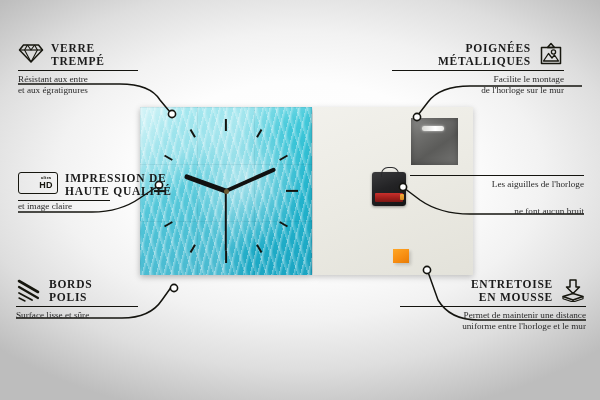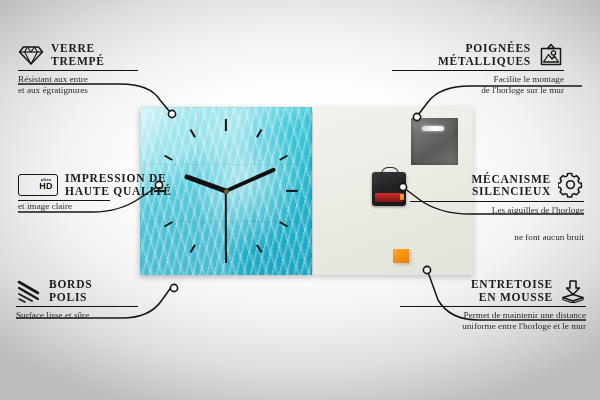--- a/index.html
+++ b/index.html
@@ -13,21 +13,21 @@
     background:
       radial-gradient(ellipse 70% 62% at 50% 44%, #ffffff 0%, #fdfdfd 38%, #f2f2f2 58%, #dedede 78%, #c9c9c9 92%, #bdbdbd 100%);
     overflow:hidden;
   }
 
   
   .wires{position:absolute;left:0;top:0;width:600px;height:400px;pointer-events:none;}
 
   
   .feat{position:absolute;}
-  .feat .head{display:flex;align-items:center;gap:7px;}
+  .feat .head{display:flex;gap:7px;}
   .feat.right .head{justify-content:flex-end;}
   .title{
     font-family:"Liberation Serif", serif;
     font-weight:bold;
     font-size:11.5px;
     line-height:12.5px;
     letter-spacing:.75px;
     color:#1b1b1b;
     text-transform:uppercase;
     white-space:nowrap;
@@ -289,32 +289,20 @@
           <circle cx="15.5" cy="10" r="2.1" stroke-width="1.3"></circle>
         </g>
       </svg>
     </div>
     <div class="rule" style="width:172px;margin-left:0;"></div>
     <div class="sub">Facilite le montage</div>
     <div class="sub" style="margin-top:0;">de l'horloge sur le mur</div>
   </div>
 
   <div class="feat right" style="left:410px;top:172px;width:174px;">
-    <div class="head">
-      <div>
-        <div class="title">MÉCANISME</div>
-        <div class="title">SILENCIEUX</div>
-      </div>
-      <svg class="ico" width="26" height="26" viewBox="0 0 26 26">
-        <g fill="none" stroke="#17170f" stroke-width="1.6" stroke-linejoin="round">
-          <path d="M10.9,2.2 h4.2 l.5,2.5 2.2,1.0 2.2,-1.3 3.0,3.0 -1.3,2.2 1.0,2.2 2.5,.5 v4.2 l-2.5,.5 -1.0,2.2 1.3,2.2 -3.0,3.0 -2.2,-1.3 -2.2,1.0 -.5,2.5 h-4.2 l-.5,-2.5 -2.2,-1.0 -2.2,1.3 -3.0,-3.0 1.3,-2.2 -1.0,-2.2 -2.5,-.5 v-4.2 l2.5,-.5 1.0,-2.2 -1.3,-2.2 3.0,-3.0 2.2,1.3 2.2,-1.0 Z" transform="translate(-.8,-.6) scale(.96)"></path>
-          <circle cx="12.5" cy="12.6" r="3.9"></circle>
-        </g>
-      </svg>
-    </div>
     <div class="rule" style="width:174px;"></div>
     <div class="sub">Les aiguilles de l'horloge</div>
     <div class="sub" style="margin-top:16px;">ne font aucun bruit</div>
   </div>
 
   <div class="feat right" style="left:400px;top:278px;width:186px;">
     <div class="head">
       <div>
         <div class="title">ENTRETOISE</div>
         <div class="title">EN MOUSSE</div>

